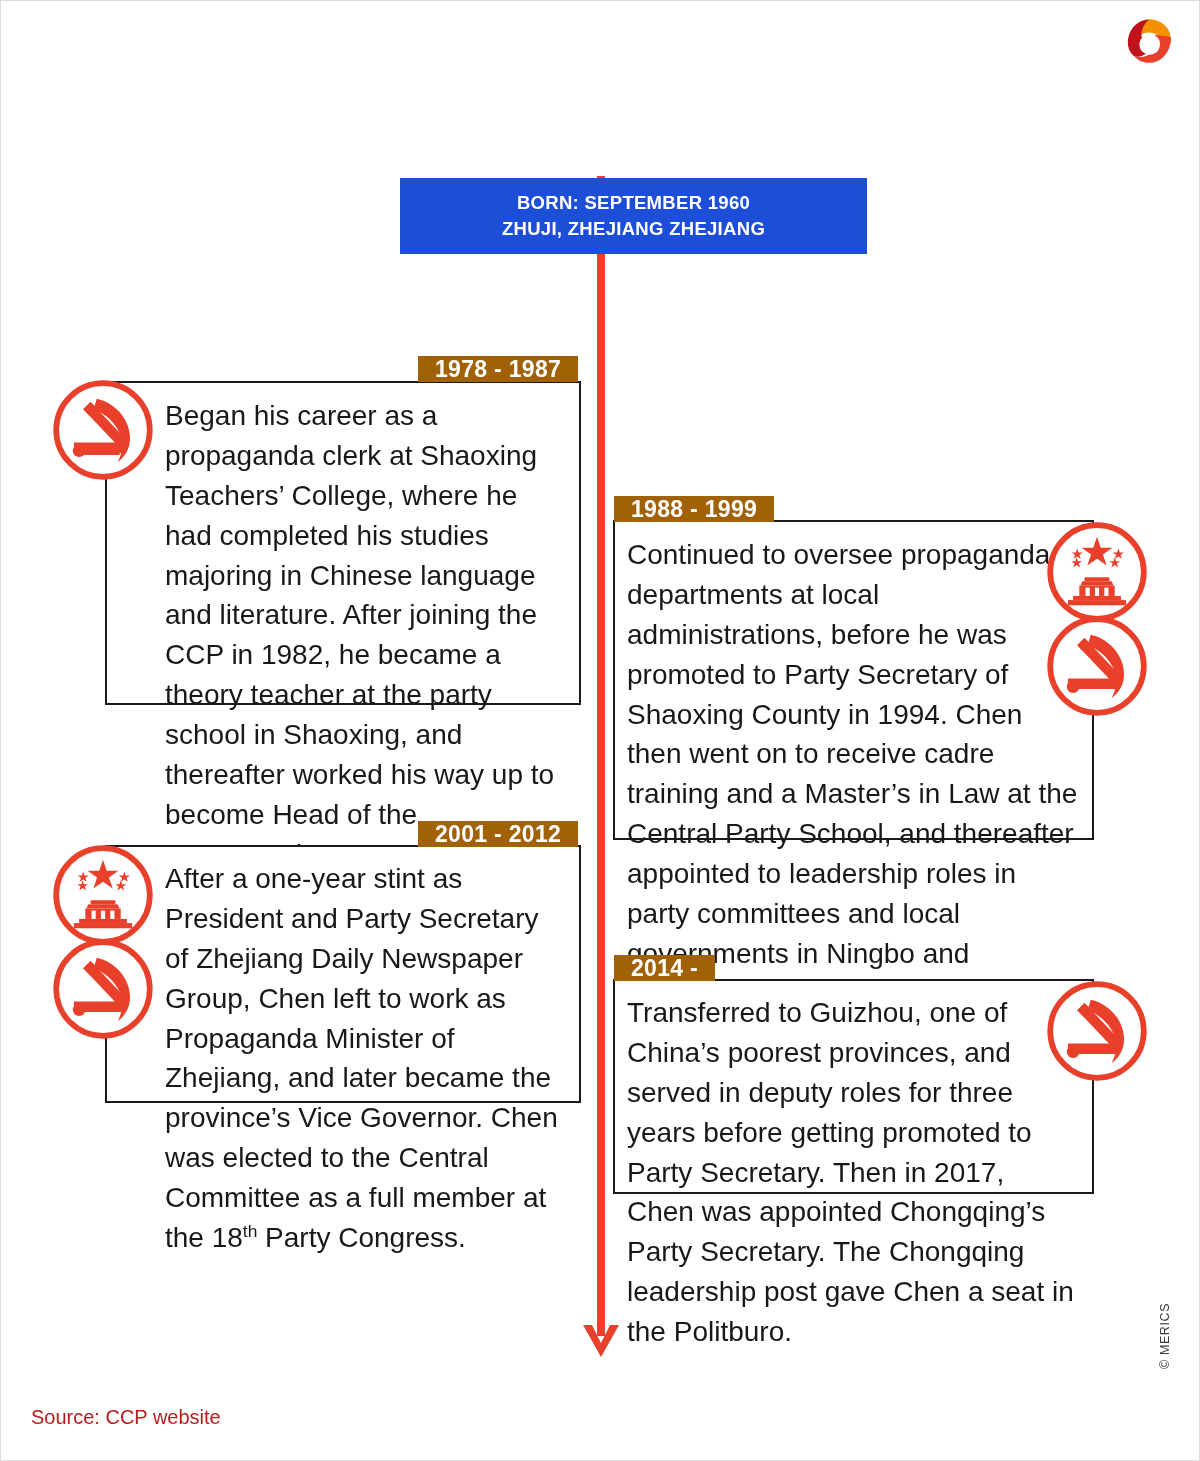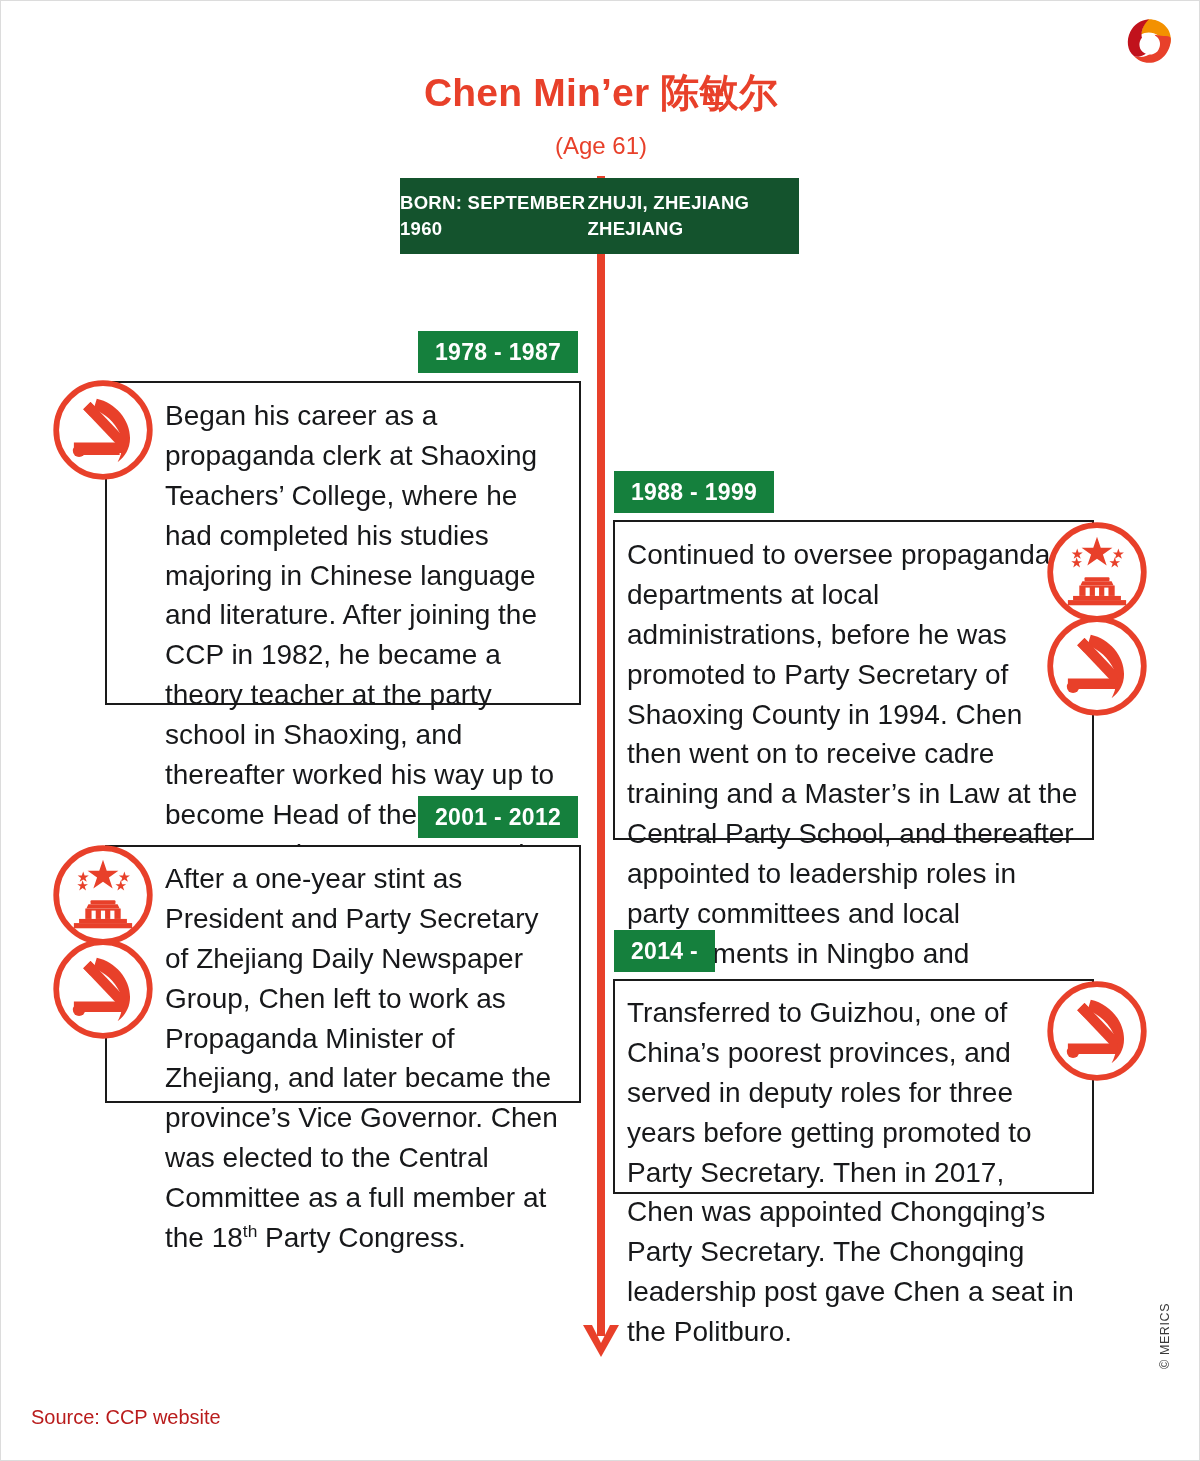--- a/index.html
+++ b/index.html
@@ -42,43 +42,44 @@
     width:8px;height:1160px;
     background:#E8402A;
   }
   #arrow{
     position:absolute;left:578px;top:1320px;
     width:44px;height:40px;
   }
 
   
   #born{
-    position:absolute;left:399px;top:177px;width:399px;height:76px;
-    background:#14532d;color:#fff;
-    display:flex;
+    position:absolute;left:399px;top:177px;width:467px;height:76px;
+    background:#1d4ed8;color:#fff;
+    display:flex;flex-direction:column;
     align-items:center;justify-content:center;
     font-weight:bold;font-size:18.5px;letter-spacing:.3px;
     line-height:1.42;
     z-index:4;
   }
 
   
   .period{position:absolute;}
   .datelabel{
     position:absolute;
-    height:42px;
-    background:#15803d;
+    height:26px;
+    background:#a16207;
     color:#fff;
     font-weight:bold;font-size:23px;
     display:flex;align-items:center;
     padding:0 17px;
     box-sizing:border-box;
     letter-spacing:.3px;
     z-index:5;
     white-space:nowrap;
+    margin-top:25px;
   }
   .textbox{
     position:absolute;
     border:2px solid #1a1a1a;
     background:#fff;
     box-sizing:border-box;
     z-index:3;
   }
   .boxtext{
     font-size:28px;
@@ -113,22 +114,20 @@
 
   <div id="logo">
     <svg viewBox="0 0 100 100" width="52" height="52">
       <path d="M50 8 C72 8 92 24 92 46 C92 60 84 70 74 74 C80 62 78 48 68 40 C58 32 44 32 34 38 C38 22 44 8 50 8 Z" fill="#F39100"></path>
       <path d="M92 46 C92 70 74 92 50 92 C38 92 28 87 21 79 C34 83 48 80 57 70 C65 61 66 48 61 38 C78 42 92 38 92 46 Z" fill="#E8402A"></path>
       <path d="M21 79 C8 68 6 48 14 32 C21 18 34 9 50 8 C40 18 34 30 36 42 C38 54 46 62 58 64 C44 76 30 84 21 79 Z" fill="#C1121C"></path>
       <path d="M36 44 C44 36 58 35 66 43 C73 50 73 62 66 70 C58 78 45 78 37 70 C30 63 30 51 36 44 Z" fill="#ffffff"></path>
     </svg>
   </div>
 
-  <div id="title">Chen Min’er 陈敏尔</div>
-  <div id="subtitle">(Age 61)</div>
 
   <div id="spine"></div>
   <div id="arrow">
     <svg viewBox="0 0 44 40" width="44" height="40">
       <path d="M4 4 L22 36 L40 4 L31 4 L22 22 L13 4 Z" fill="#E8402A"></path>
     </svg>
   </div>
 
   <div id="born">
     <span>BORN: SEPTEMBER 1960</span>

